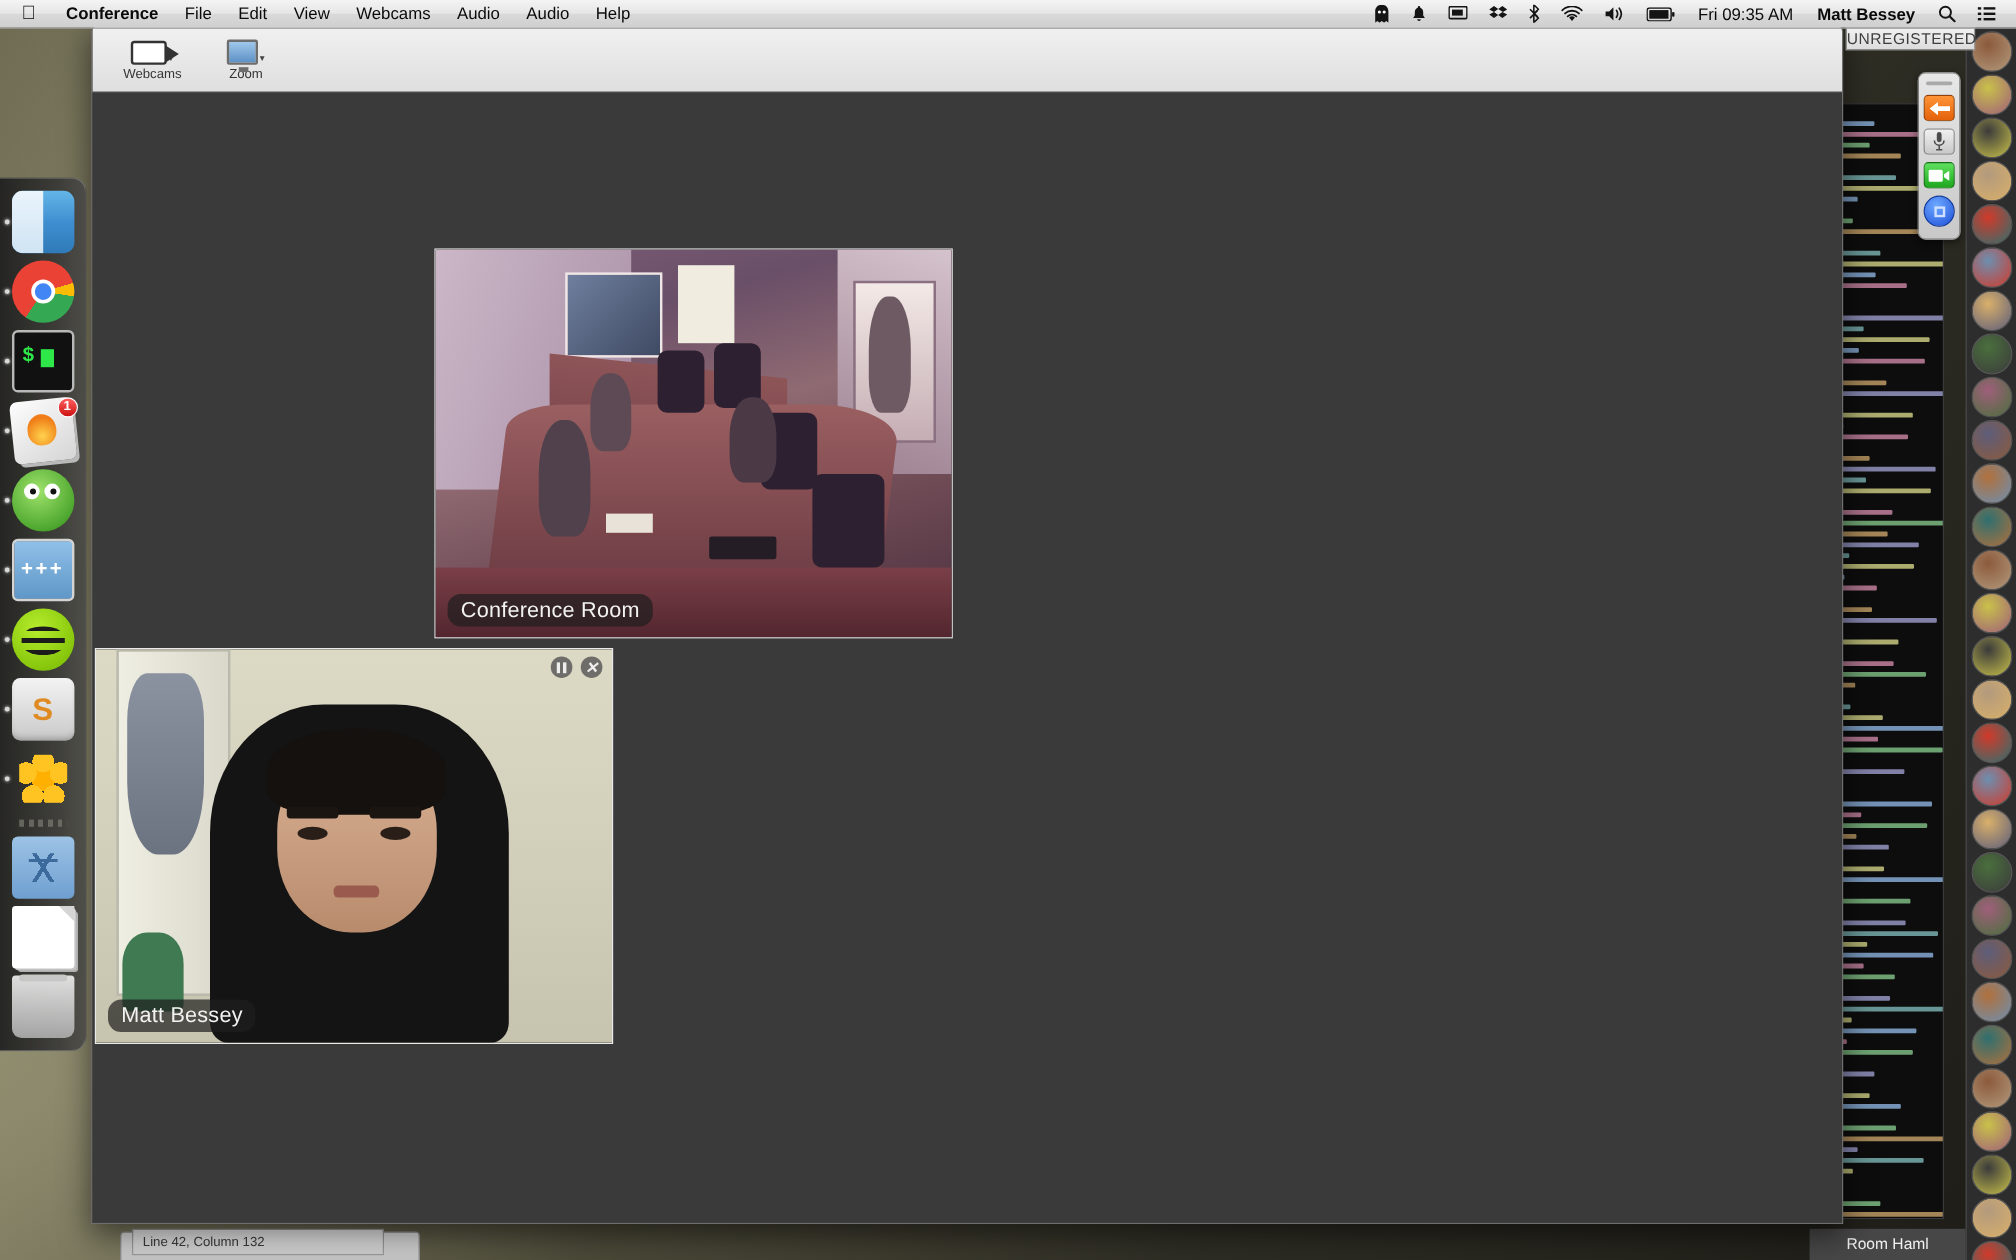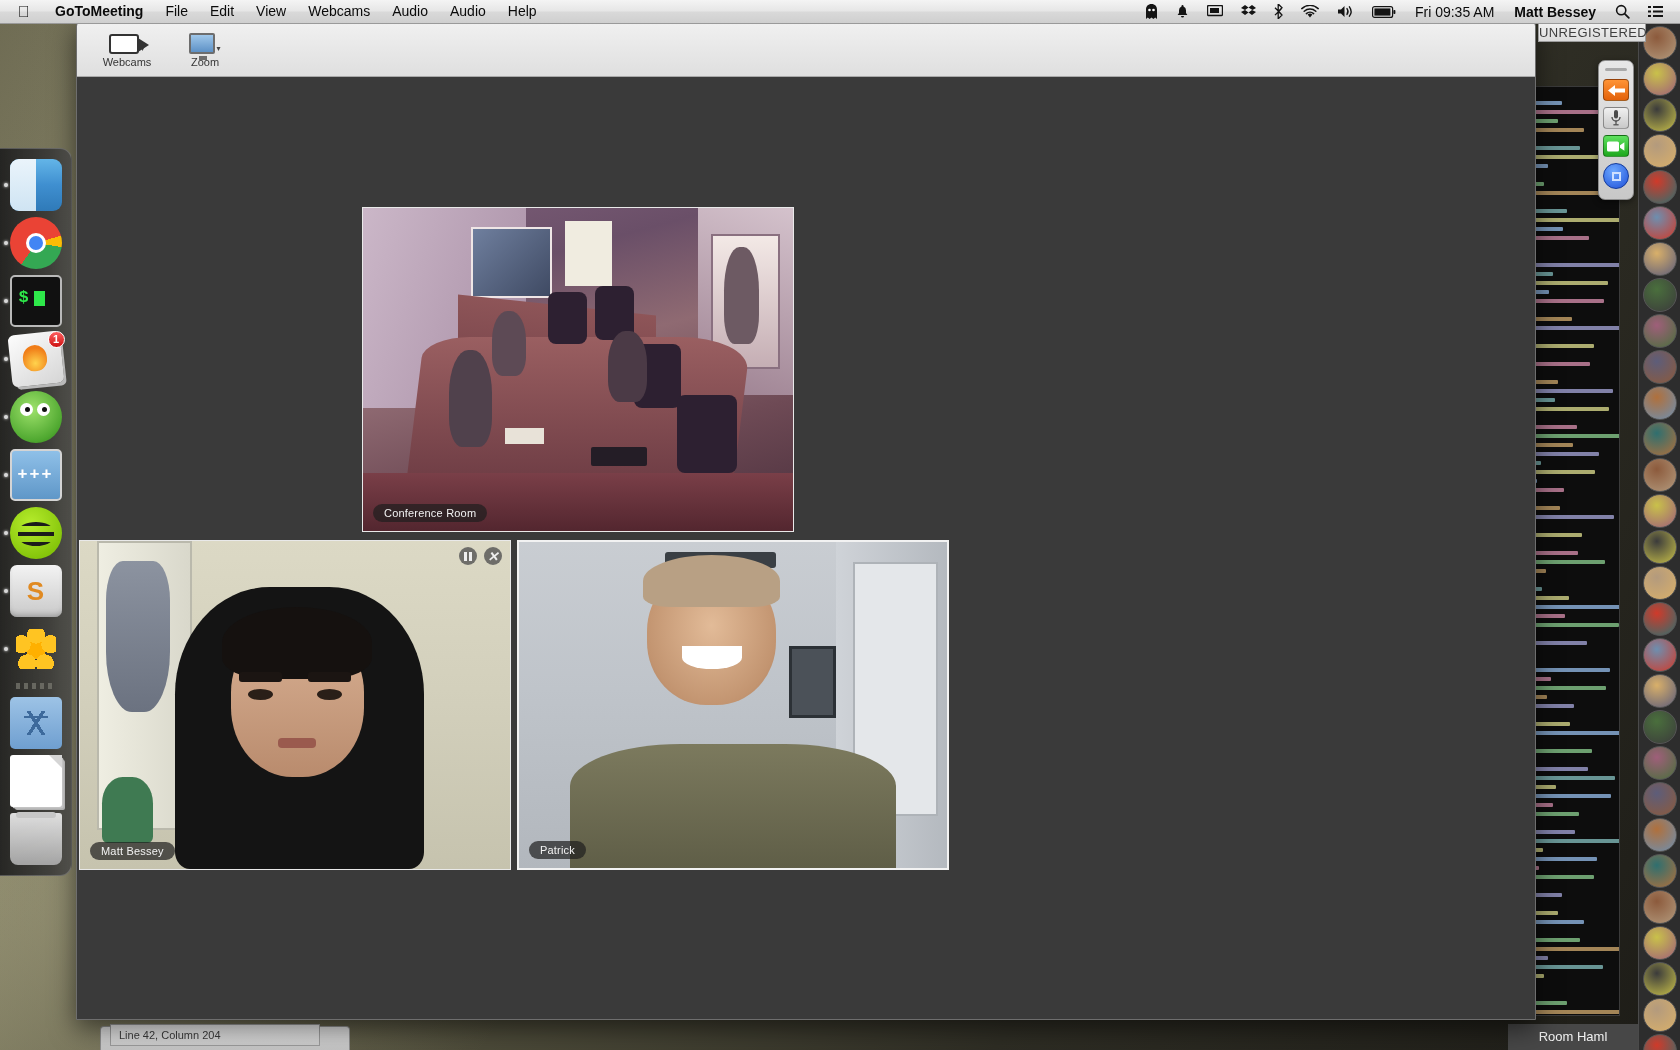--- a/index.html
+++ b/index.html
@@ -238,21 +238,21 @@
      display:flex; gap:8px; }
   #grid-bottom { position:absolute; left:0; top:463px; width:1458px; height:330px;
      display:flex; gap:6px; padding:0 2px; }
 
   .tile { position:relative; overflow:hidden; background:#1a1a1a;
     border:1px solid #e9e9e9; }
   .tile.speaking { border:2px solid #f2f2f2; }
   .name-tag {
     position:absolute; left:10px; bottom:9px;
     background:rgba(30,30,30,.70); color:#f2f2f2;
-    font-size:11px; padding:3px 11px; border-radius:11px;
+    font-size:18px; padding:3px 11px; border-radius:11px;
     white-space:nowrap; letter-spacing:.2px;
   }
   .tile-ctrls { position:absolute; right:8px; top:6px; display:flex; gap:7px; }
   .ctrl-btn { width:18px; height:18px; border-radius:50%;
     background:rgba(85,85,85,.82); display:flex; align-items:center; justify-content:center; }
   .ctrl-btn .pausebars { width:8px; height:9px;
     background:linear-gradient(90deg,#eee 0 3px, transparent 3px 5px, #eee 5px 8px); }
   .ctrl-btn .xglyph { color:#efefef; font-size:13px; font-weight:bold; line-height:1; }
 
   
@@ -482,21 +482,21 @@
     <div class="code-line" style="width: 54%; margin-left: 20px; background: rgb(134, 198, 138); opacity: 0.8;"></div>
     <div class="code-line" style="width: 91%; margin-left: 27px; background: rgb(201, 164, 106); opacity: 0.8;"></div>
     <div class="code-line" style="width: 40%; margin-left: 6px; background: rgb(159, 159, 207); opacity: 0.8;"></div>
     <div class="code-line" style="width: 77%; margin-left: 13px; background: rgb(127, 184, 184); opacity: 0.8;"></div>
     <div class="code-line" style="width: 26%; margin-left: 20px; background: rgb(212, 212, 136); opacity: 0.8;"></div>
     <div class="code-line" style="width: 63%; margin-left: 27px; background: rgb(143, 180, 224); opacity: 0;"></div>
     <div class="code-line" style="width: 12%; margin-left: 6px; background: rgb(208, 138, 168); opacity: 0.8;"></div>
     <div class="code-line" style="width: 49%; margin-left: 13px; background: rgb(134, 198, 138); opacity: 0.8;"></div>
     <div class="code-line" style="width: 86%; margin-left: 20px; background: rgb(201, 164, 106); opacity: 0.8;"></div>
   </div>
-<div id="editor-status">Line 42, Column 204</div>
+<div id="editor-status">Line 42, Column 132</div>
 <div id="bgwin"></div>
 
 <div id="buddy">
     <span class="buddy-av" style="background: radial-gradient(circle at 40% 32%, rgb(140, 90, 60), rgb(179, 154, 125));"></span>
     <span class="buddy-av" style="background: radial-gradient(circle at 40% 32%, rgb(201, 193, 74), rgb(159, 95, 122));"></span>
     <span class="buddy-av" style="background: radial-gradient(circle at 40% 32%, rgb(59, 59, 59), rgb(201, 193, 74));"></span>
     <span class="buddy-av" style="background: radial-gradient(circle at 40% 32%, rgb(179, 154, 125), rgb(217, 176, 106));"></span>
     <span class="buddy-av" style="background: radial-gradient(circle at 40% 32%, rgb(208, 58, 42), rgb(47, 111, 111));"></span>
     <span class="buddy-av" style="background: radial-gradient(circle at 40% 32%, rgb(109, 143, 176), rgb(208, 58, 42));"></span>
     <span class="buddy-av" style="background: radial-gradient(circle at 40% 32%, rgb(217, 176, 106), rgb(93, 93, 122));"></span>
@@ -596,41 +596,28 @@
           <span class="ctrl-btn">
               <i class="pausebars"></i>
             </span>
           <span class="ctrl-btn">
               <i class="xglyph">✕</i>
             </span>
         </div>
         <div class="name-tag">Matt Bessey</div>
       </div>
 
-      <div class="tile speaking" style="width:432px">
-        <div class="scene-pat">
-          <div class="pat-wall"></div>
-          <div class="pat-door"></div>
-          <div class="pat-pic"></div>
-          <div class="pat-fan"></div>
-          <div class="pat-shirt"></div>
-          <div class="pat-head"></div>
-          <div class="pat-hair"></div>
-          <div class="pat-smile"></div>
-        </div>
-        <div class="name-tag">Patrick</div>
-      </div>
     </div>
   </div>
 
 </div>
 
 <div id="menubar">
   <span class="apple"></span>
-  <span class="menu-item app">GoToMeeting</span>
+  <span class="menu-item app">Conference</span>
   <span class="menu-item">File</span>
   <span class="menu-item">Edit</span>
   <span class="menu-item">View</span>
   <span class="menu-item">Webcams</span>
   <span class="menu-item">Audio</span>
   <span class="menu-item">Audio</span>
   <span class="menu-item">Help</span>
 
   <span class="mb-spacer"></span>
 

